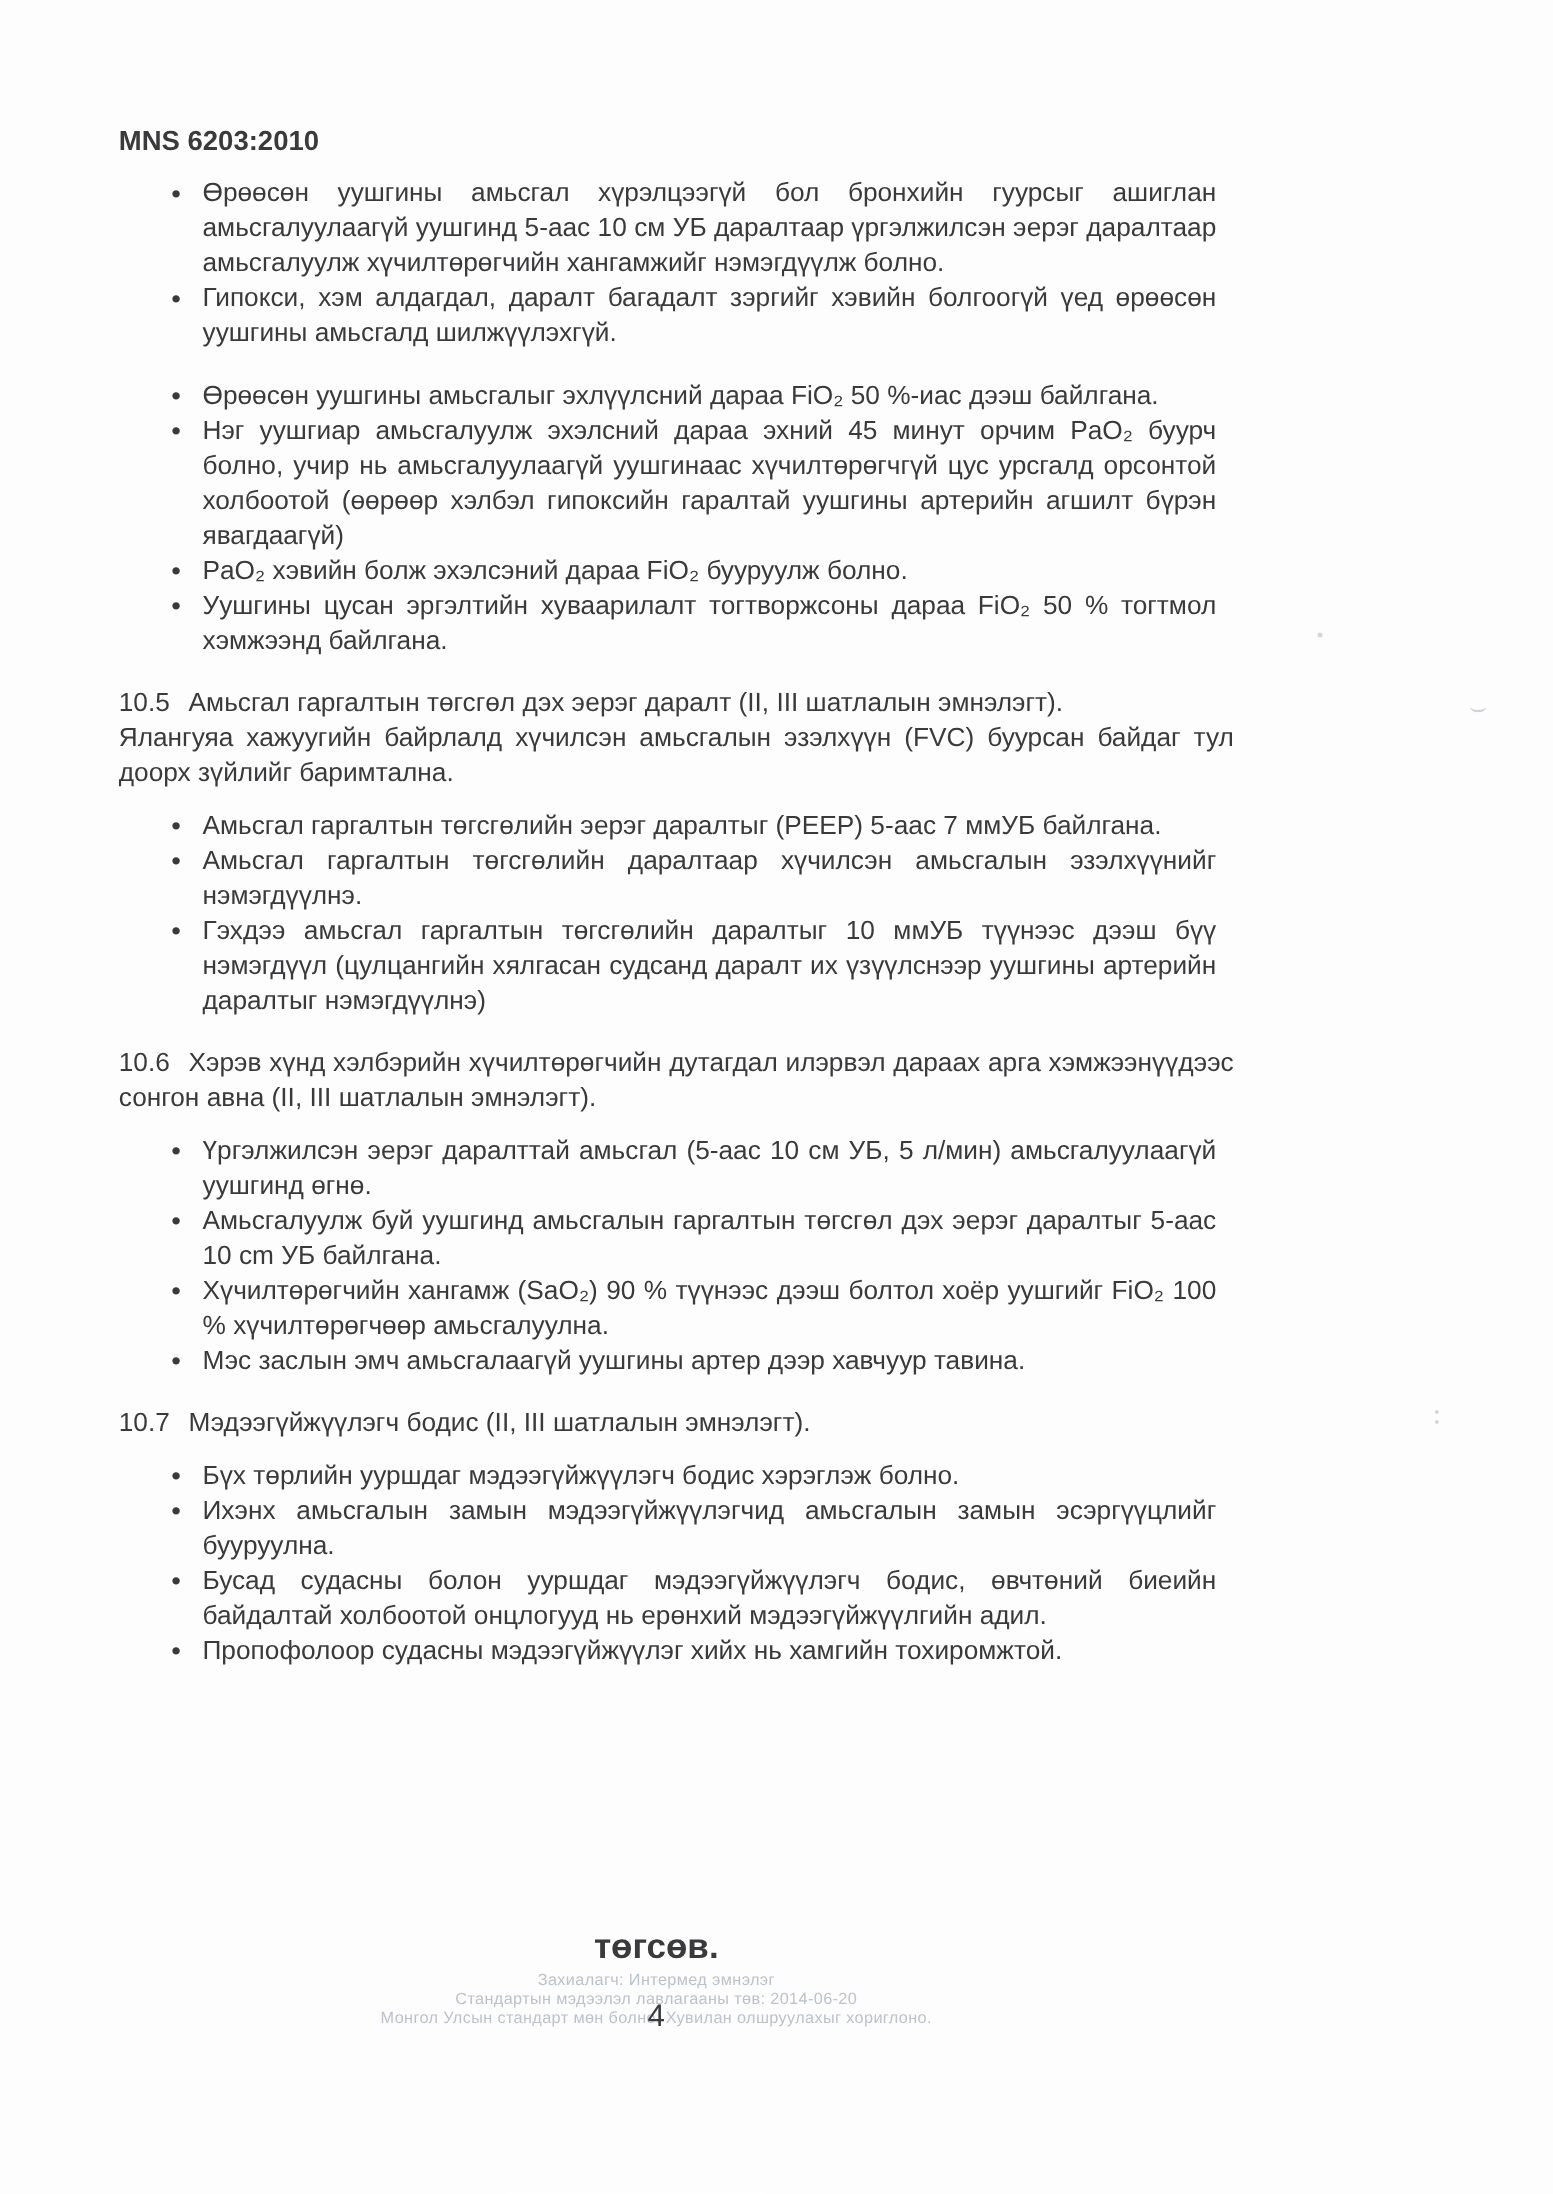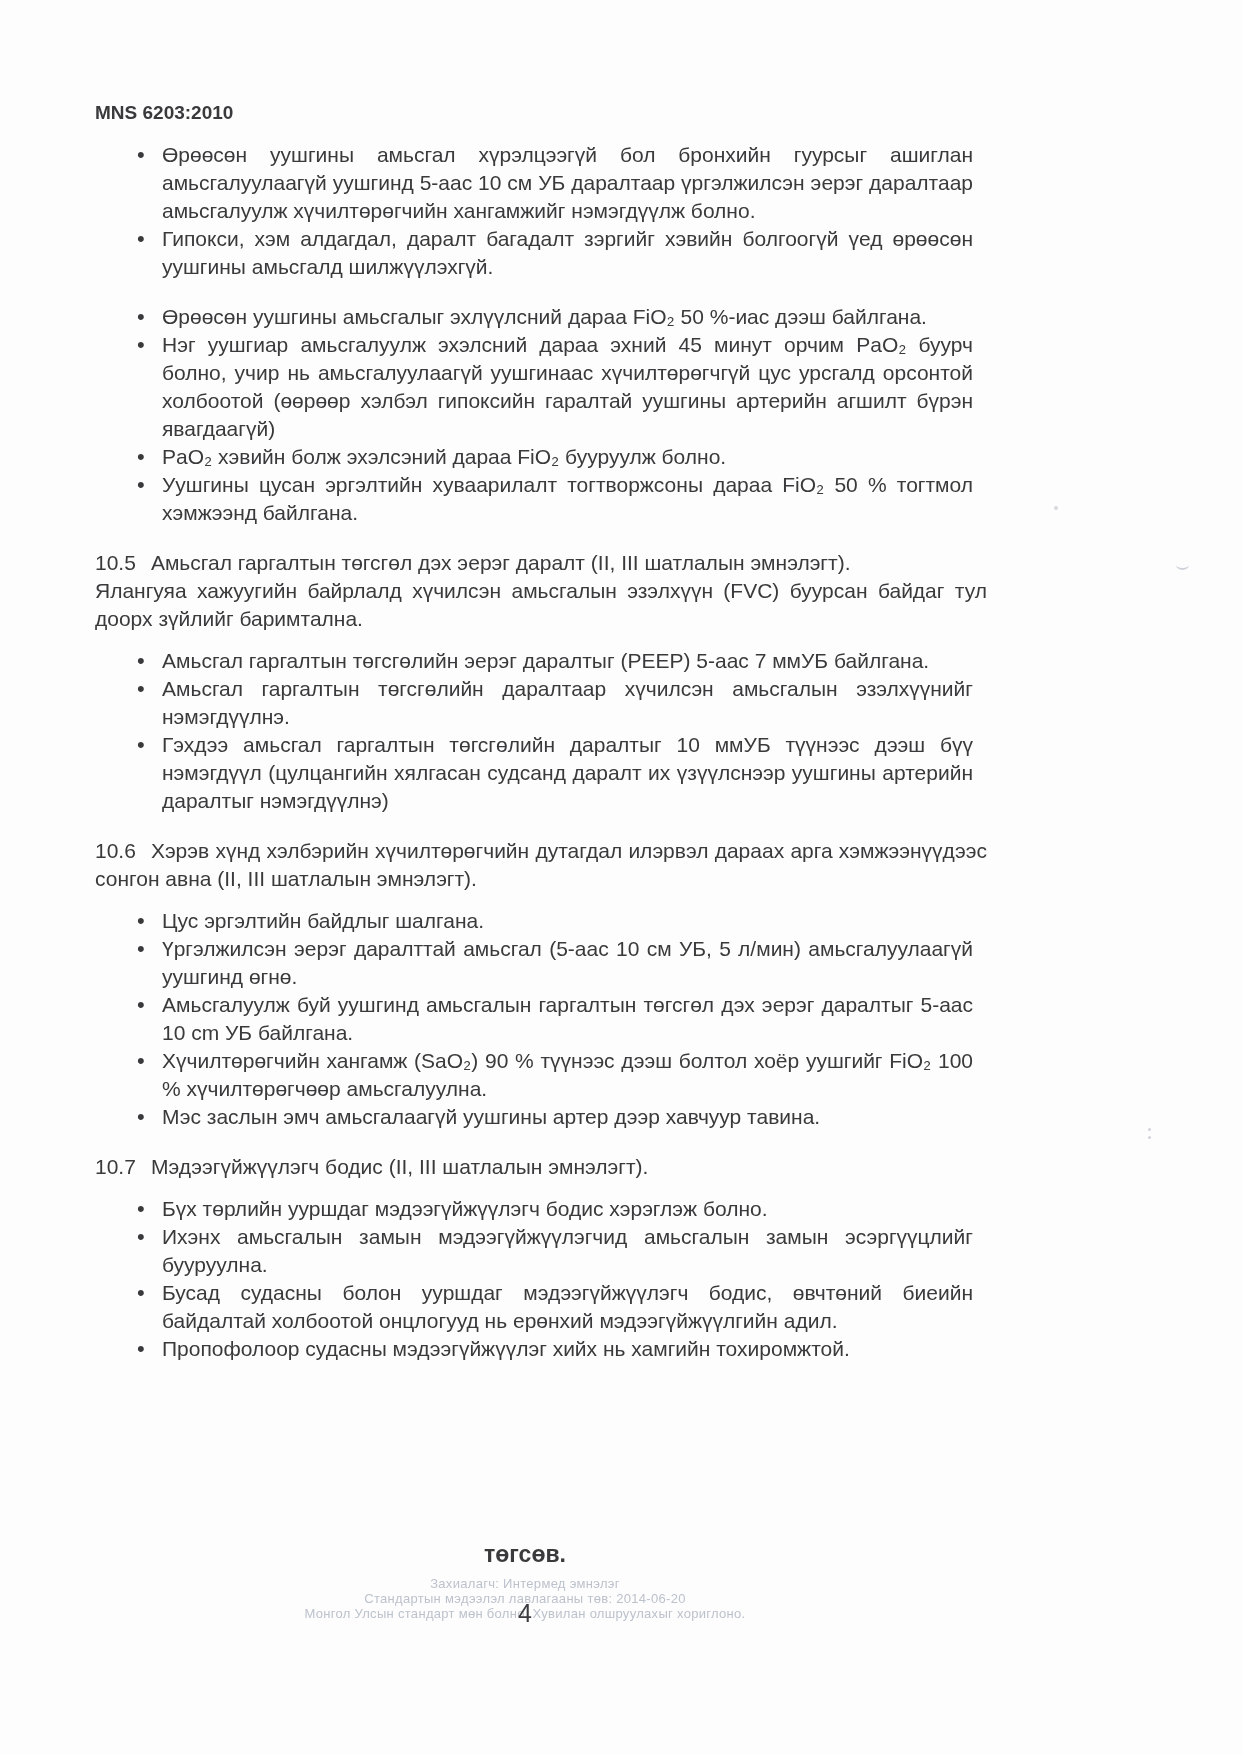--- a/index.html
+++ b/index.html
@@ -8,40 +8,40 @@
     width:1242px;height:1755px;
     background:#fdfdfd;
     overflow:hidden;
     font-family:"Liberation Sans","DejaVu Sans",sans-serif;
     color:#3a3a3c;
   }
   #content{
     position:absolute;left:95px;top:99px;width:892px;
     font-size:21px;line-height:28px;
   }
-  .std-code{font-weight:bold;font-size:19px;line-height:28px;}
+  .std-code{font-weight:bold;font-size:22px;line-height:28px;}
   ul.bullets{list-style:none;margin:14px;padding:0;}
   ul.bullets li{
     position:relative;
     padding-left:53px;
     text-align:justify;
   }
   ul.bullets li::before{
     content:"\2022";
     position:absolute;left:28px;top:0;
     font-size:22px;
   }
   .intro{margin-top:24px;}
   section{margin-top:22px;}
   .sec-head{text-align:justify;}
   .secnum{margin-right:15px;}
   .sec-para{text-align:justify;}
   .end-label{
     position:absolute;left:95px;top:1541px;width:860px;
-    text-align:center;font-weight:bold;font-size:23px;
+    text-align:center;font-weight:bold;font-size:28px;
   }
   .watermark{
     position:absolute;left:95px;top:1576px;width:860px;
     text-align:center;
     font-size:13px;line-height:15px;
     letter-spacing:.3px;
     color:#bcc2cc;
   }
   .page-num{
     position:absolute;left:95px;top:1599px;width:860px;
@@ -78,21 +78,20 @@
           <div class="sec-para">Ялангуяа хажуугийн байрлалд хүчилсэн амьсгалын эзэлхүүн (FVC) буурсан байдаг тул доорх зүйлийг баримтална.</div>
           <ul class="bullets">
             <li>Амьсгал гаргалтын төгсгөлийн эерэг даралтыг (PEEP) 5-аас 7 ммУБ байлгана.</li>
             <li>Амьсгал гаргалтын төгсгөлийн даралтаар хүчилсэн амьсгалын эзэлхүүнийг нэмэгдүүлнэ.</li>
             <li>Гэхдээ амьсгал гаргалтын төгсгөлийн даралтыг 10 ммУБ түүнээс дээш бүү нэмэгдүүл (цулцангийн хялгасан судсанд даралт их үзүүлснээр уушгины артерийн даралтыг нэмэгдүүлнэ)</li>
           </ul>
         </section>
         <section>
           <div class="sec-head"><span class="secnum">10.6</span><span>Хэрэв хүнд хэлбэрийн хүчилтөрөгчийн дутагдал илэрвэл дараах арга хэмжээнүүдээс сонгон авна (II, III шатлалын эмнэлэгт).</span></div>
           <ul class="bullets">
-            <li>Цус эргэлтийн байдлыг шалгана.</li>
             <li>Үргэлжилсэн эерэг даралттай амьсгал (5-аас 10 см УБ, 5 л/мин) амьсгалуулаагүй уушгинд өгнө.</li>
             <li>Амьсгалуулж буй уушгинд амьсгалын гаргалтын төгсгөл дэх эерэг даралтыг 5-аас 10 cm УБ байлгана.</li>
             <li>Хүчилтөрөгчийн хангамж (SaO₂) 90 % түүнээс дээш болтол хоёр уушгийг FiO₂ 100 % хүчилтөрөгчөөр амьсгалуулна.</li>
             <li>Мэс заслын эмч амьсгалаагүй уушгины артер дээр хавчуур тавина.</li>
           </ul>
         </section>
         <section>
           <div class="sec-head"><span class="secnum">10.7</span><span>Мэдээгүйжүүлэгч бодис (II, III шатлалын эмнэлэгт).</span></div>
           <ul class="bullets">
             <li>Бүх төрлийн ууршдаг мэдээгүйжүүлэгч бодис хэрэглэж болно.</li>

